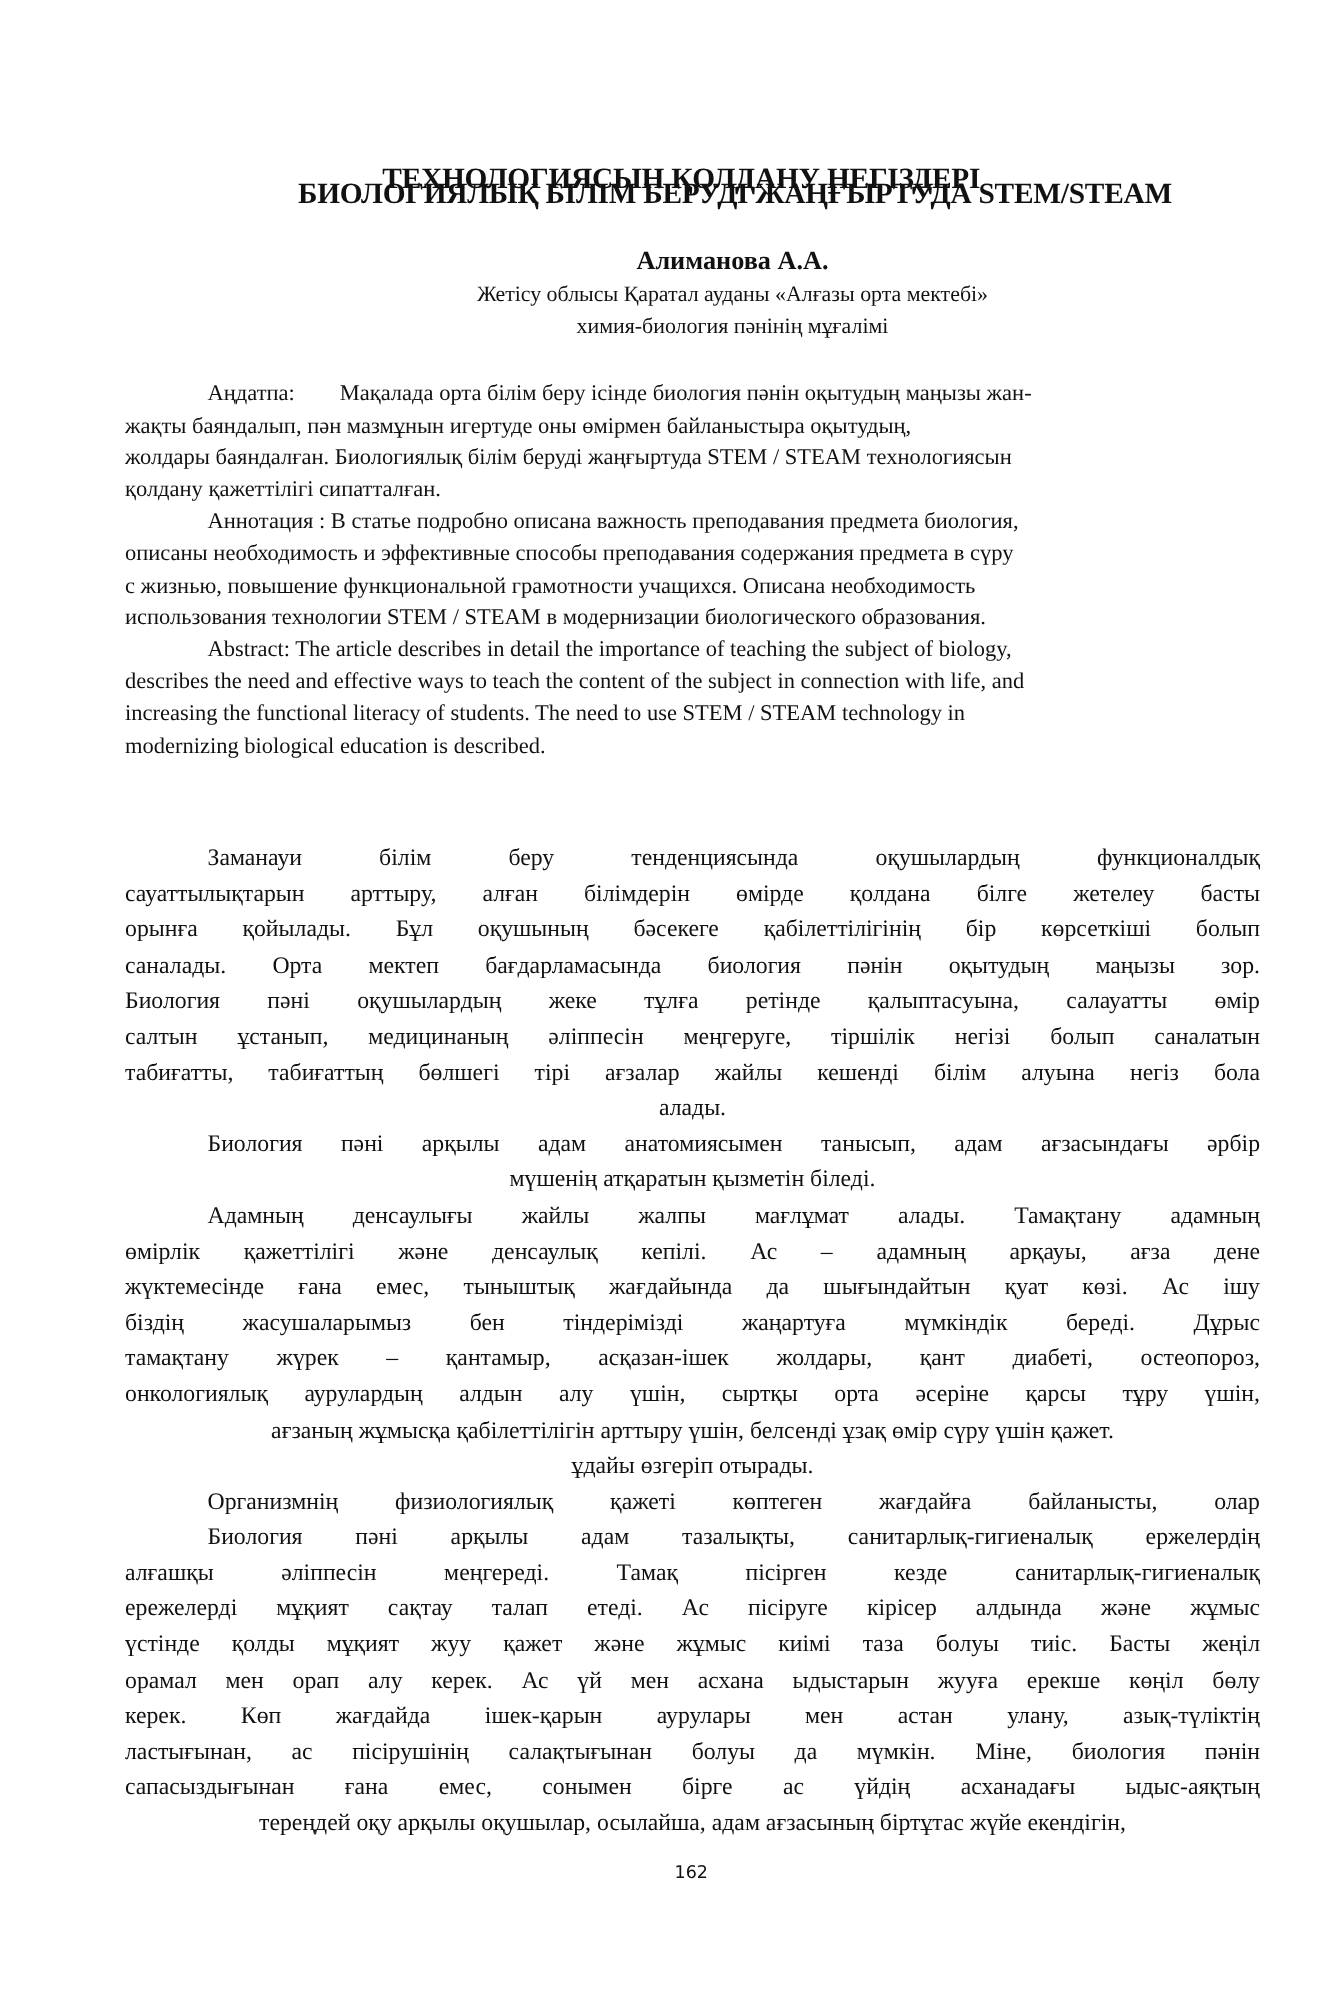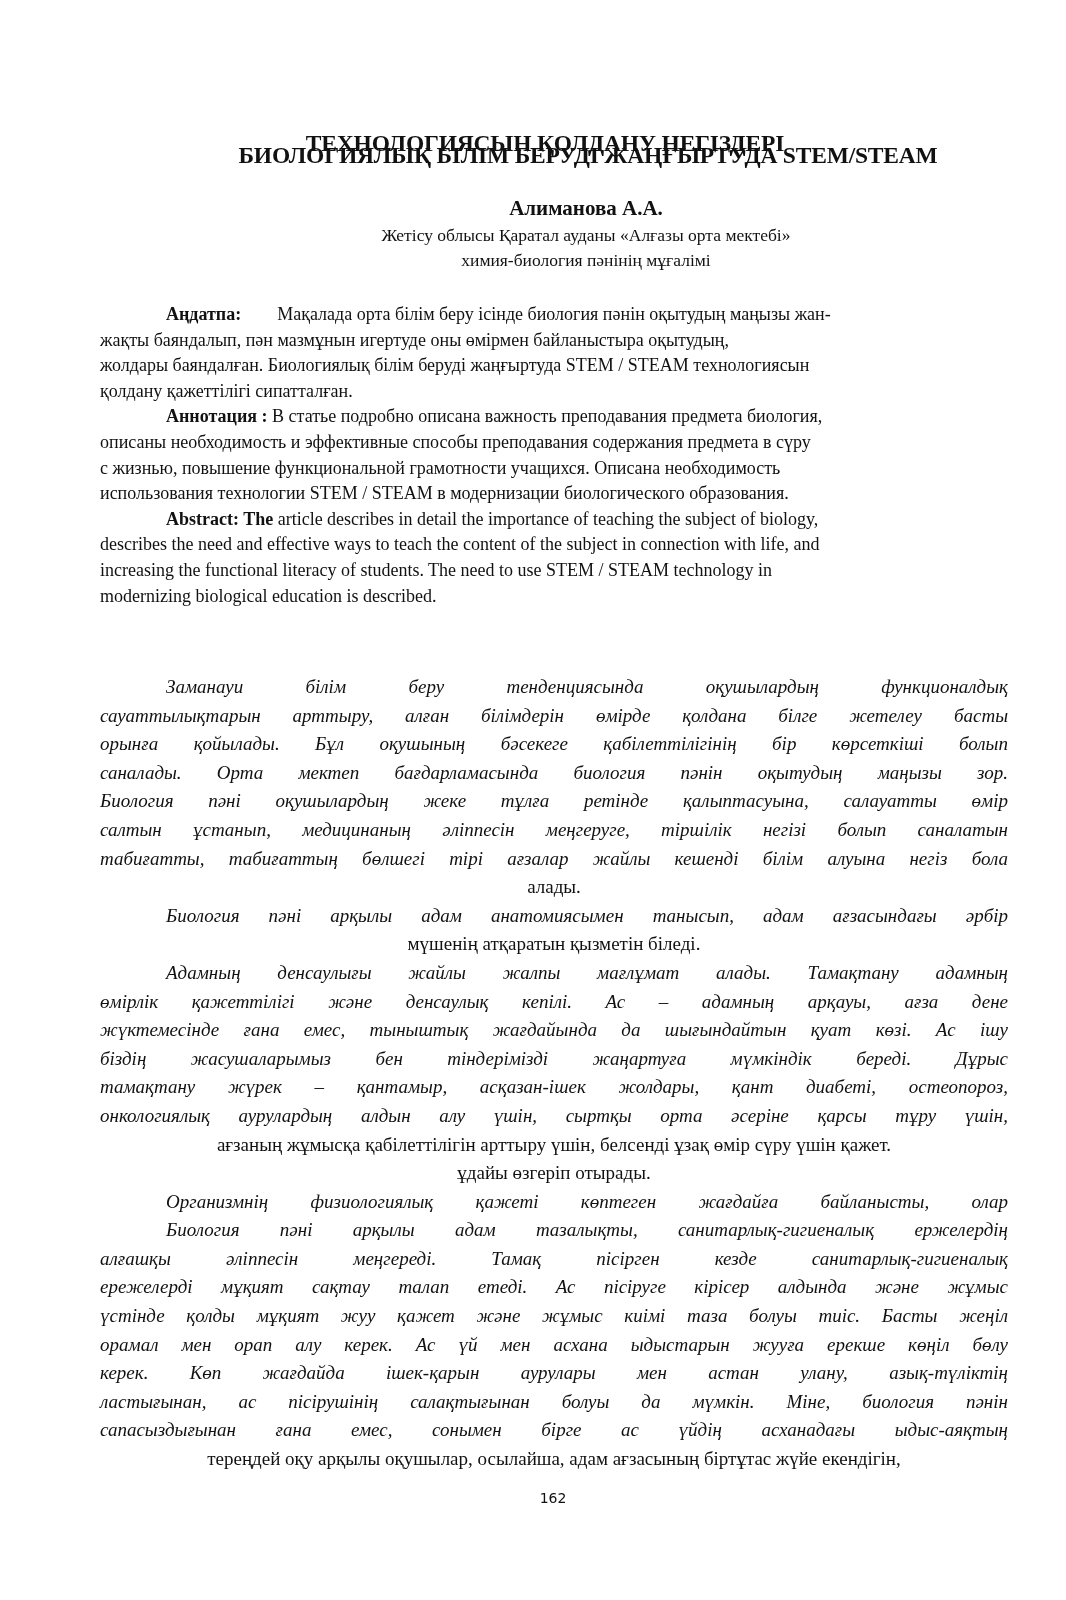--- a/index.html
+++ b/index.html
@@ -10,22 +10,22 @@
   .t1 { top: 98px; left: 110px; width: 956px; margin-top: 44px; }
   .t2 { top: 130px; left: 12px; }
   .author { position: absolute; top: 196px; left: 0; width: 1172px; text-align: center;
             font-weight: bold; font-size: 21px; }
   .aff { position: absolute; left: 0; width: 1172px; text-align: center; font-size: 17.5px; }
   .aff1 { top: 225px; }
   .aff2 { top: 250px; }
   .block { position: absolute; left: 100px; width: 908px; font-size: 18px; }
   .ln { height: 25.6px; line-height: 25.6px; white-space: nowrap; }
   .ind { padding-left: 66px; }
-  .just { text-align: justify; text-align-last: justify; font-style: italic; }
-  .b { font-weight: bold; }
+  .just { text-align: justify; text-align-last: justify; }
+  .b { font-weight: normal; }
   .abs { top: 302px; }
   .main { top: 673px; font-size: 19px; }
   .main .ln { height: 28.6px; line-height: 28.6px; text-align: center; }
   .pagenum { position: absolute; top: 1490px; left: 0; width: 1106px; text-align: center;
              font-family: "DejaVu Sans", sans-serif; font-size: 14px; }
 </style>
 </head>
 <body>
 
 <div>

